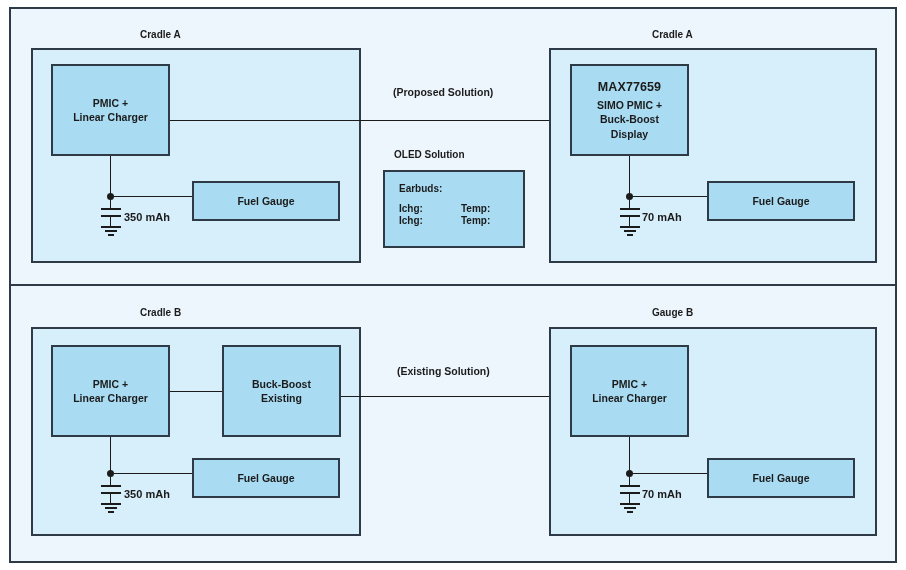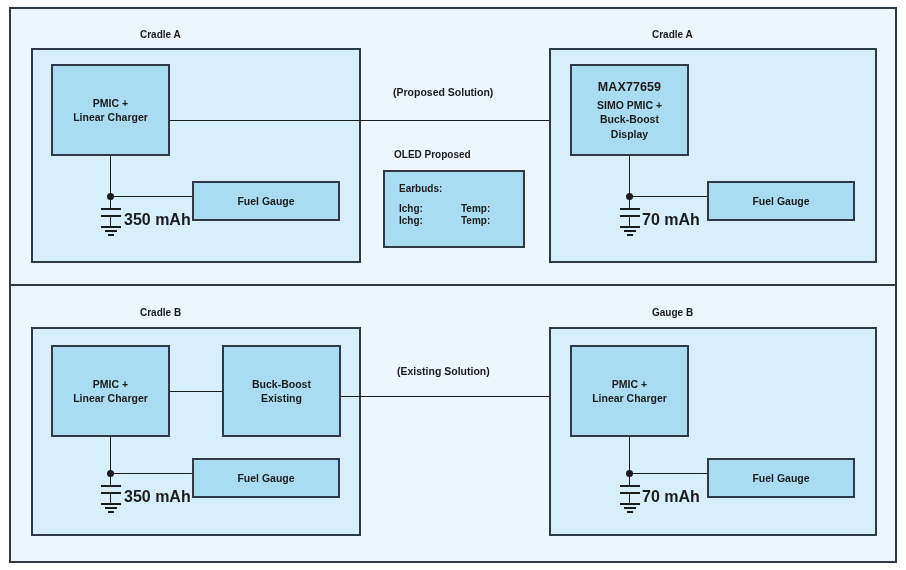--- a/index.html
+++ b/index.html
@@ -135,21 +135,21 @@
     border-top: 2.2px solid #1b1b1b;
     left: 50%;
     transform: translateX(-50%);
   }
   .gnd i.g1 { top: 0px; width: 20px; }
   .gnd i.g2 { top: 4px; width: 12px; }
   .gnd i.g3 { top: 8px; width: 6px; }
 
   .cap-label {
     position: absolute;
-    font-size: 16px;
+    font-size: 11px;
     font-weight: bold;
     color: #1b1b1b;
     white-space: nowrap;
   }
 
   
   .arrow-head {
     position: absolute;
     width: 0;
     height: 0;
@@ -219,21 +219,21 @@
   <div class="cap-label" style="left:124px; top:211px;">350 mAh</div>
 
   <div class="block" style="left:192px; top:181px; width:148px; height:40px;">
     <span class="line">Fuel Gauge</span>
   </div>
 
   <div class="edge-label" style="left:393px; top:86px;text-align:center;">(Proposed Solution)</div>
   <div class="wire-h" style="left:170px; top:120px; width:391px;"></div>
   <div class="arrow-head" style="left:558px; top:115px;"></div>
 
-  <div class="group-title" style="left:394px; top:149px; width:120px;">OLED Proposed</div>
+  <div class="group-title" style="left:394px; top:149px; width:120px;">OLED Solution</div>
   <div class="oled-box" style="left:383px; top:170px; width:142px; height:78px;">
     <div class="oled-inner">
       <div class="oled-row first">
         <span class="c1">Earbuds:</span>
       </div>
       <div class="oled-row">
         <span class="c1">Ichg:</span>
         <span class="c2">Temp:</span>
       </div>
       <div class="oled-row oled-tight">

